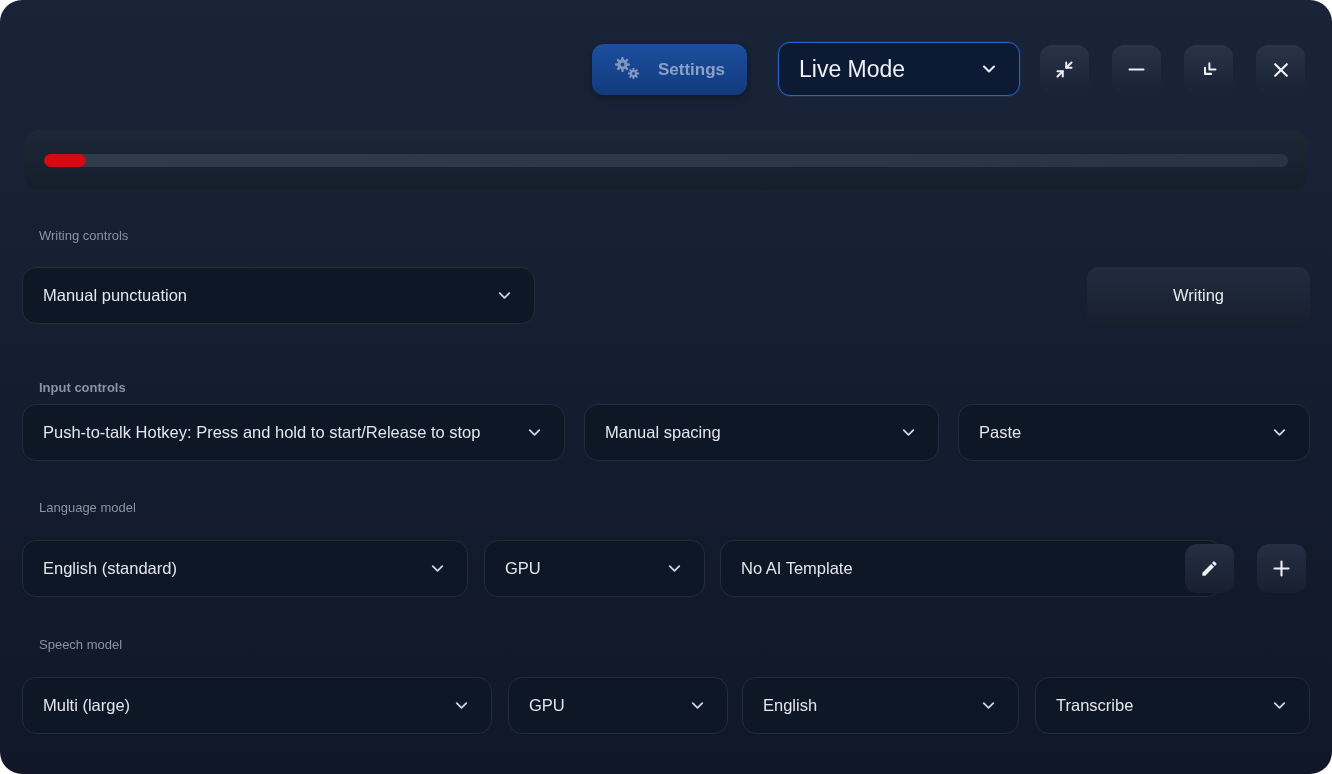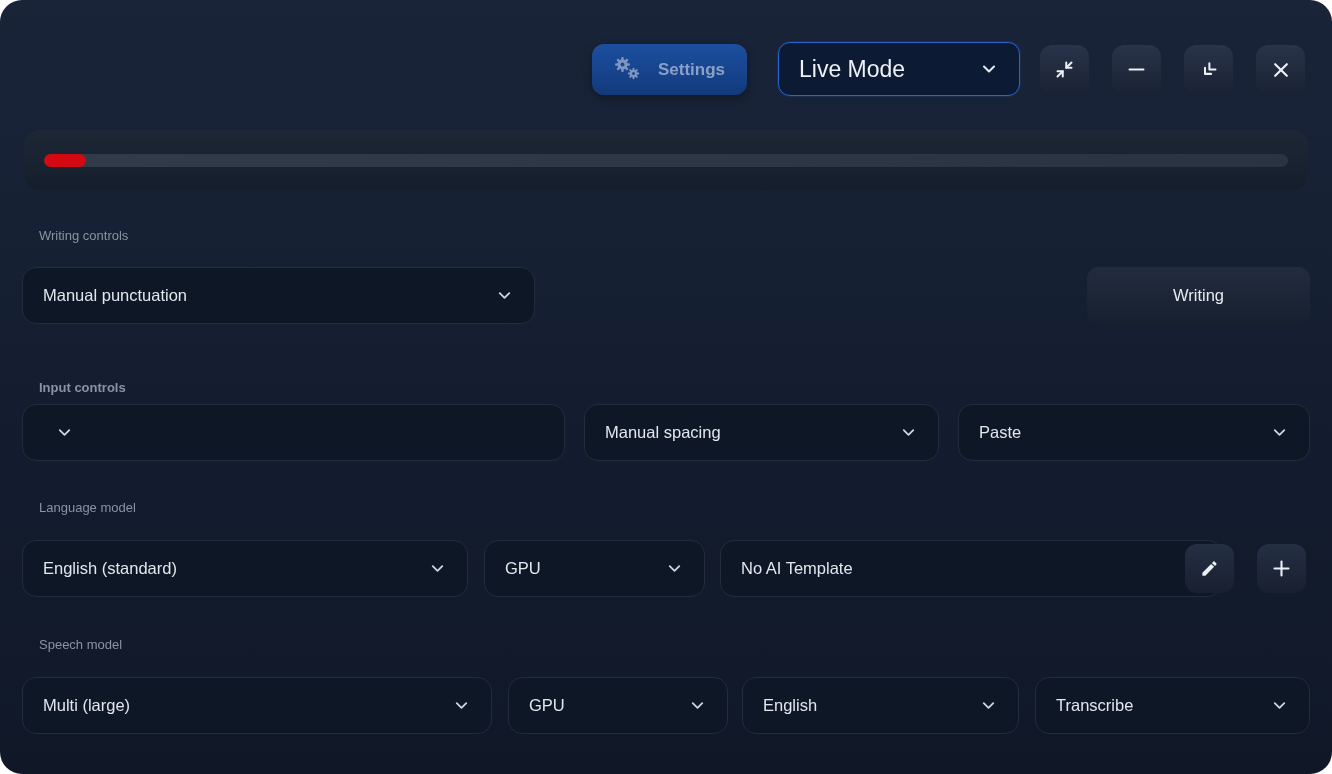--- a/index.html
+++ b/index.html
@@ -157,20 +157,21 @@
   <div class="dd" style="left:22px;top:267px;width:513px;text-align:right;">
     <span>Manual punctuation</span>
     <svg class="chev" width="19" height="19" viewBox="0 0 24 24" fill="none" stroke="#cfd5de" stroke-width="2.3" stroke-linecap="round" stroke-linejoin="round">
         <path d="M6 9l6 6 6-6"></path>
       </svg>
   </div>
   <button class="btn-plain" style="left:1087px;top:267px;width:223px;">Writing</button>
 
   <div class="sec-title" style="top:380px;font-weight:bold;">Input controls</div>
   <div class="dd" style="left:22px;top:404px;width:543px;">
+    <span>Push-to-talk Hotkey: Press and hold to start/Release to stop</span>
     <svg class="chev" width="19" height="19" viewBox="0 0 24 24" fill="none" stroke="#cfd5de" stroke-width="2.3" stroke-linecap="round" stroke-linejoin="round">
         <path d="M6 9l6 6 6-6"></path>
       </svg>
   </div>
   <div class="dd" style="left:584px;top:404px;width:355px;">
     <span>Manual spacing</span>
     <svg class="chev" width="19" height="19" viewBox="0 0 24 24" fill="none" stroke="#cfd5de" stroke-width="2.3" stroke-linecap="round" stroke-linejoin="round">
         <path d="M6 9l6 6 6-6"></path>
       </svg>
   </div>

